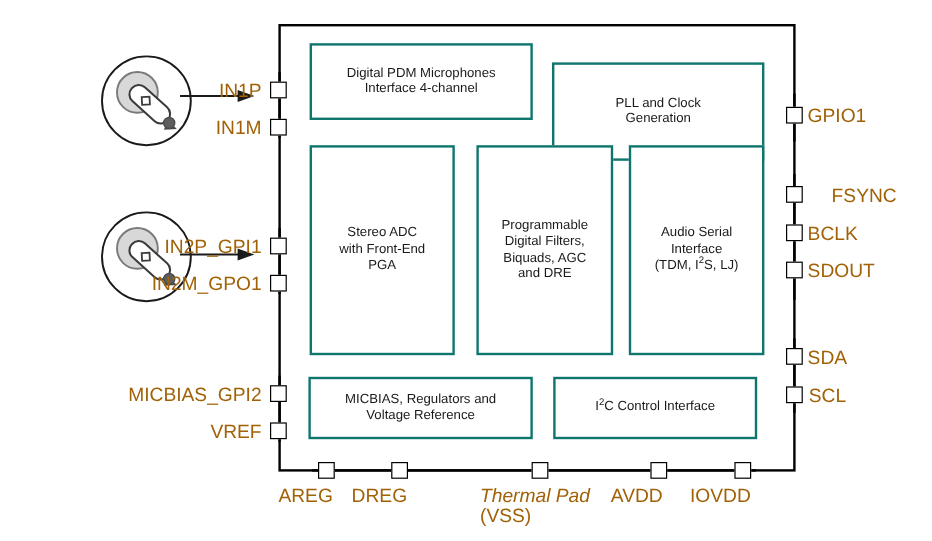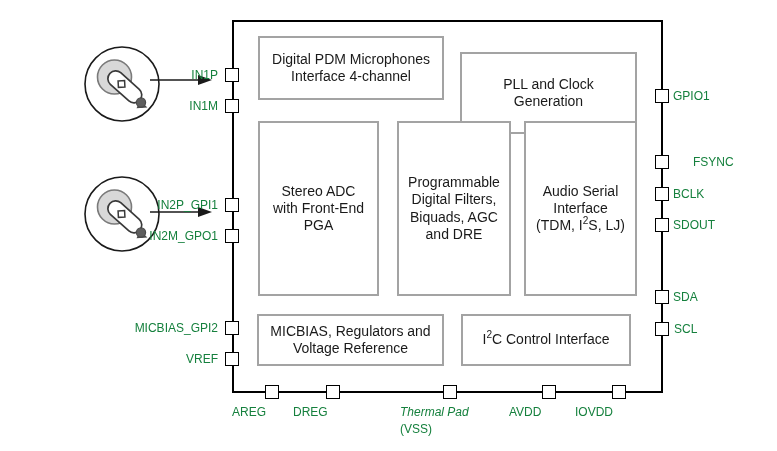--- a/index.html
+++ b/index.html
@@ -24,27 +24,27 @@
   
   .chip-outline {
     left: 232px; top: 20px;
     width: 431px; height: 373px;
     border: 2px solid #000;
     background: #ffffff;
   }
 
   
   .blk {
-    border: 2px solid #a3a3a3;
+    border: 2px solid #0f766e;
     background: #ffffff;
     display: flex;
     align-items: center;
     justify-content: center;
     text-align: center;
-    font-size: 14px;
+    font-size: 11px;
     line-height: 1.22;
     color: #1a1a1a;
     padding: 2px;
   }
   .blk span { display: block; }
 
   .blk-pdm      { left: 258px; top: 36px;  width: 186px; height: 64px; }
   .blk-pll      { left: 460px; top: 52px;  width: 177px; height: 82px; }
   .blk-adc      { left: 258px; top: 121px; width: 121px; height: 175px; }
   .blk-filters  { left: 397px; top: 121px; width: 114px; height: 175px; }
@@ -62,23 +62,23 @@
   
   .lead {
     background: #000;
     z-index: 2;
   }
   .lead-v { width: 2px; }
   .lead-h { height: 2px; }
 
   
   .pinlabel {
-    font-size: 12px;
+    font-size: 16px;
     line-height: 1;
-    color: #15803d;
+    color: #a16207;
     white-space: nowrap;
     z-index: 5;
   }
   .pinlabel.right-aligned { text-align: right; }
   .pinlabel.left-aligned  { text-align: left; }
   .pinlabel.centered      { text-align: left; }
 
   
   .mic { width: 78px; height: 78px; z-index: 3; }
   .mic-1 { left: 83px; top: 45px; }

